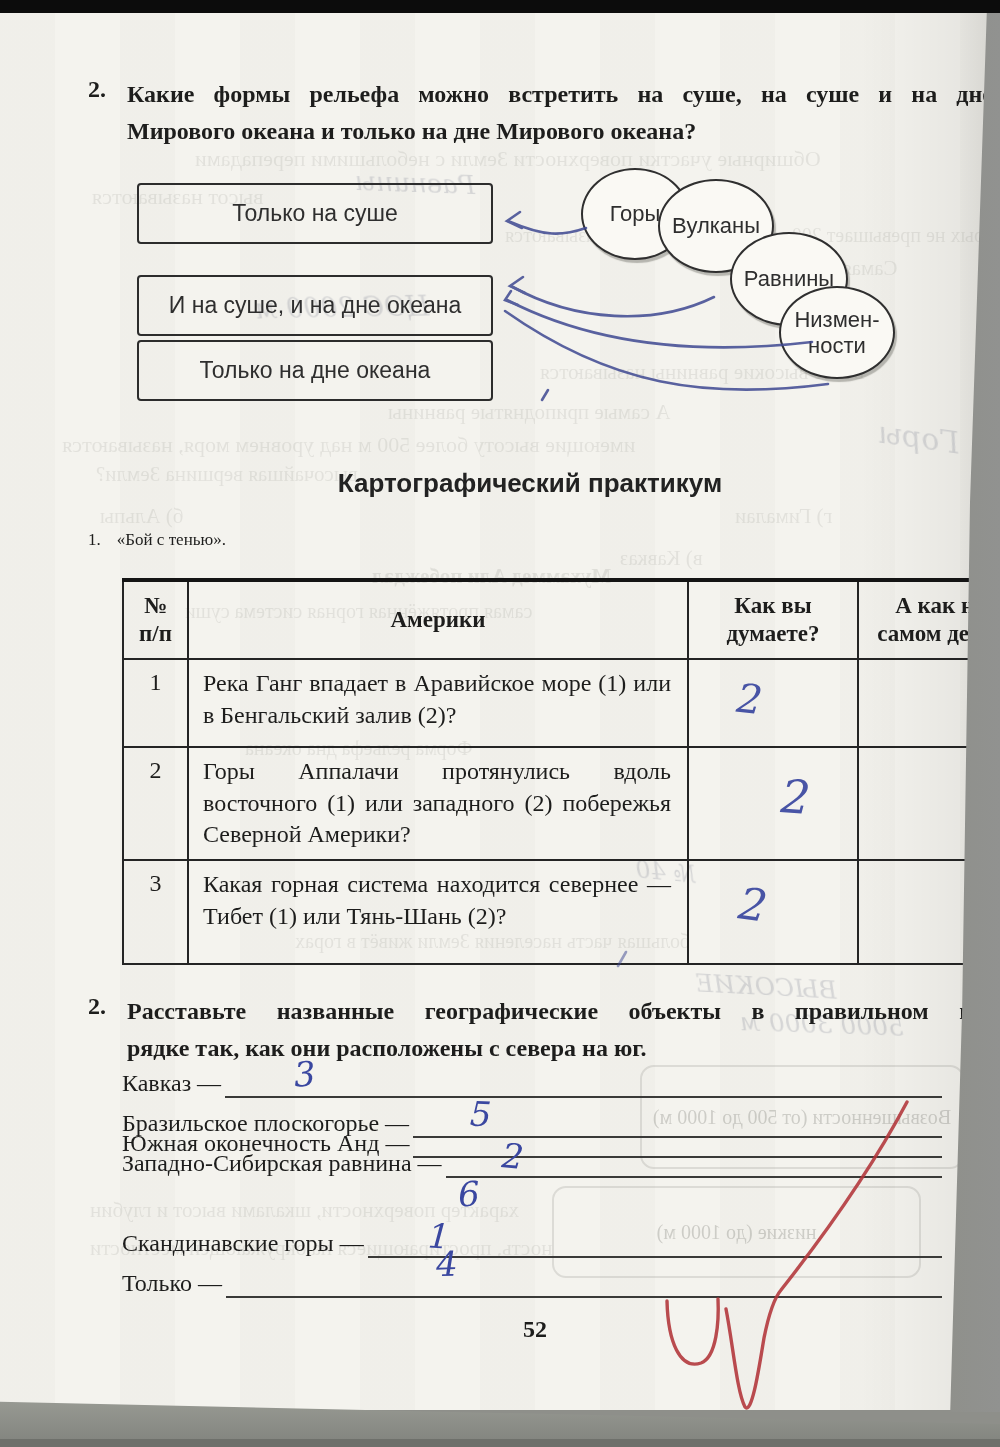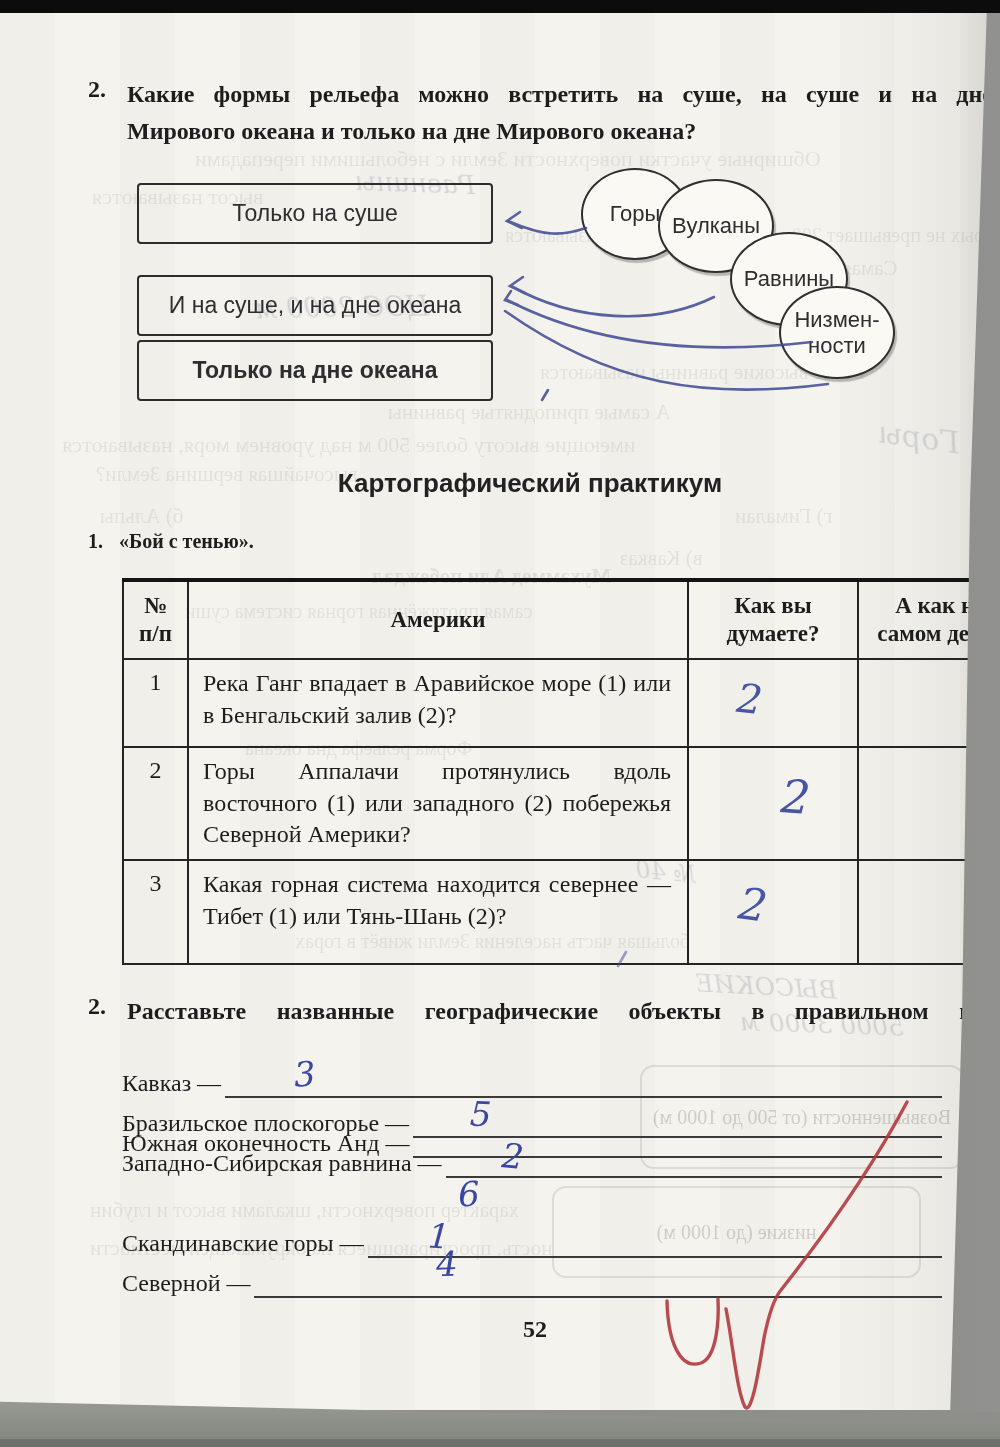--- a/index.html
+++ b/index.html
@@ -29,21 +29,21 @@
     font-family:"Liberation Sans",sans-serif;font-size:23px;color:#2e2e2e;z-index:1;}
   .ell{position:absolute;border:2.5px solid #2f2f2f;border-radius:50%;background:#faf9f4;
     display:flex;align-items:center;justify-content:center;text-align:center;
     font-family:"Liberation Sans",sans-serif;font-size:22px;color:#2e2e2e;z-index:1;
     white-space:pre-line;line-height:1.15;box-shadow:2px 3px 1px rgba(95,95,88,.4);}
 
   .ink{position:absolute;left:0;top:0;z-index:2;pointer-events:none;}
 
   .sect{position:absolute;left:150px;top:468px;width:760px;text-align:center;z-index:1;
     font-family:"Liberation Sans",sans-serif;font-weight:bold;font-size:26px;color:#222;}
-  .t1{position:absolute;left:88px;top:530px;font-weight:bold;font-size:20px;z-index:1;}
+  .t1{position:absolute;left:88px;top:530px;font-weight:normal;font-size:17px;z-index:1;}
   .t1 .ttl{margin-left:16px;}
 
   table.qtable{position:absolute;left:122px;top:578px;width:900px;z-index:1;
     border-collapse:collapse;table-layout:fixed;font-size:24px;border:2px solid #1e1e1e;border-top:4px solid #141414;}
   table.qtable th,table.qtable td{border:2px solid #242424;}
   table.qtable th{font-weight:bold;text-align:center;vertical-align:middle;height:74px;
     line-height:1.2;white-space:pre-line;font-size:23px;}
   td.numcell{text-align:center;vertical-align:top;padding-top:9px;}
   td.qcell{text-align:justify;padding:8px 16px 8px 14px;line-height:1.32;vertical-align:top;}
   td.anscell{position:relative;}
@@ -102,21 +102,21 @@
   <div class="q-block" style="left:88px;top:76px;width:905px;">
     <span class="q-num">2.</span>
     <div class="q-lines">
       <div class="jl">Какие формы рельефа можно встретить на суше, на суше и на дне</div>
       <div>Мирового океана и только на дне Мирового океана?</div>
     </div>
   </div>
 
   <div class="mbox" style="top:183px;">Только на суше</div>
   <div class="mbox" style="top:264px;margin-top:11px;">И на суше, и на дне океана</div>
-  <div class="mbox" style="top:340px;font-weight:bold;">Только на дне океана</div>
+  <div class="mbox" style="top:340px;">Только на дне океана</div>
 
   <div class="ell" style="left:581px;top:168px;width:104px;height:88px;">Горы</div>
   <div class="ell" style="left:658px;top:179px;width:112px;height:90px;">Вулканы</div>
   <div class="ell" style="left:730px;top:232px;width:114px;height:90px;">Равнины</div>
   <div class="ell" style="left:779px;top:286px;width:112px;height:89px;">Низмен-
 ности</div>
 
   <svg class="ink" width="1000" height="1447" viewBox="0 0 1000 1447">
     <g stroke="#3d4791" stroke-width="2.6" fill="none" stroke-linecap="round" opacity="0.85">
       <path d="M508 221 C545 237 562 236 586 228"></path>
@@ -182,20 +182,21 @@
           </td>
       <td></td>
     </tr>
   </tbody>
     </table>
 
   <div class="q-block" style="left:88px;top:993px;width:905px;">
     <span class="q-num">2.</span>
     <div class="q-lines">
       <div class="jl">Расставьте названные географические объекты в правильном по-</div>
+      <div>рядке так, как они расположены с севера на юг.</div>
     </div>
   </div>
 
   <div class="lrow" style="top:1070px;">
       <span>Кавказ —</span>
       <span class="fill"></span>
     </div>
   <div class="lrow" style="top:1110px;">
       <span>Бразильское плоскогорье —</span>
       <span class="fill"></span>
@@ -206,21 +207,21 @@
     </div>
   <div class="lrow" style="top:1130px;">
       <span>Южная оконечность Анд —</span>
       <span class="fill"></span>
     </div>
   <div class="lrow" style="top:1230px;">
       <span>Скандинавские горы —</span>
       <span class="fill"></span>
     </div>
   <div class="lrow" style="top:1270px;">
-      <span>Северной —</span>
+      <span>Только —</span>
       <span class="fill"></span>
     </div>
 
   <span class="hand lans" style="left:294px;top:1054px;transform:rotate(-4deg);">3</span>
   <span class="hand lans" style="left:470px;top:1094px;transform:rotate(2deg);">5</span>
   <span class="hand lans" style="left:502px;top:1136px;transform:rotate(5deg);">2</span>
   <span class="hand lans" style="left:458px;top:1174px;transform:rotate(-3deg);">6</span>
   <span class="hand lans" style="left:428px;top:1216px;transform:rotate(4deg);">1</span>
   <span class="hand lans" style="left:436px;top:1244px;transform:rotate(-2deg);">4</span>
 

